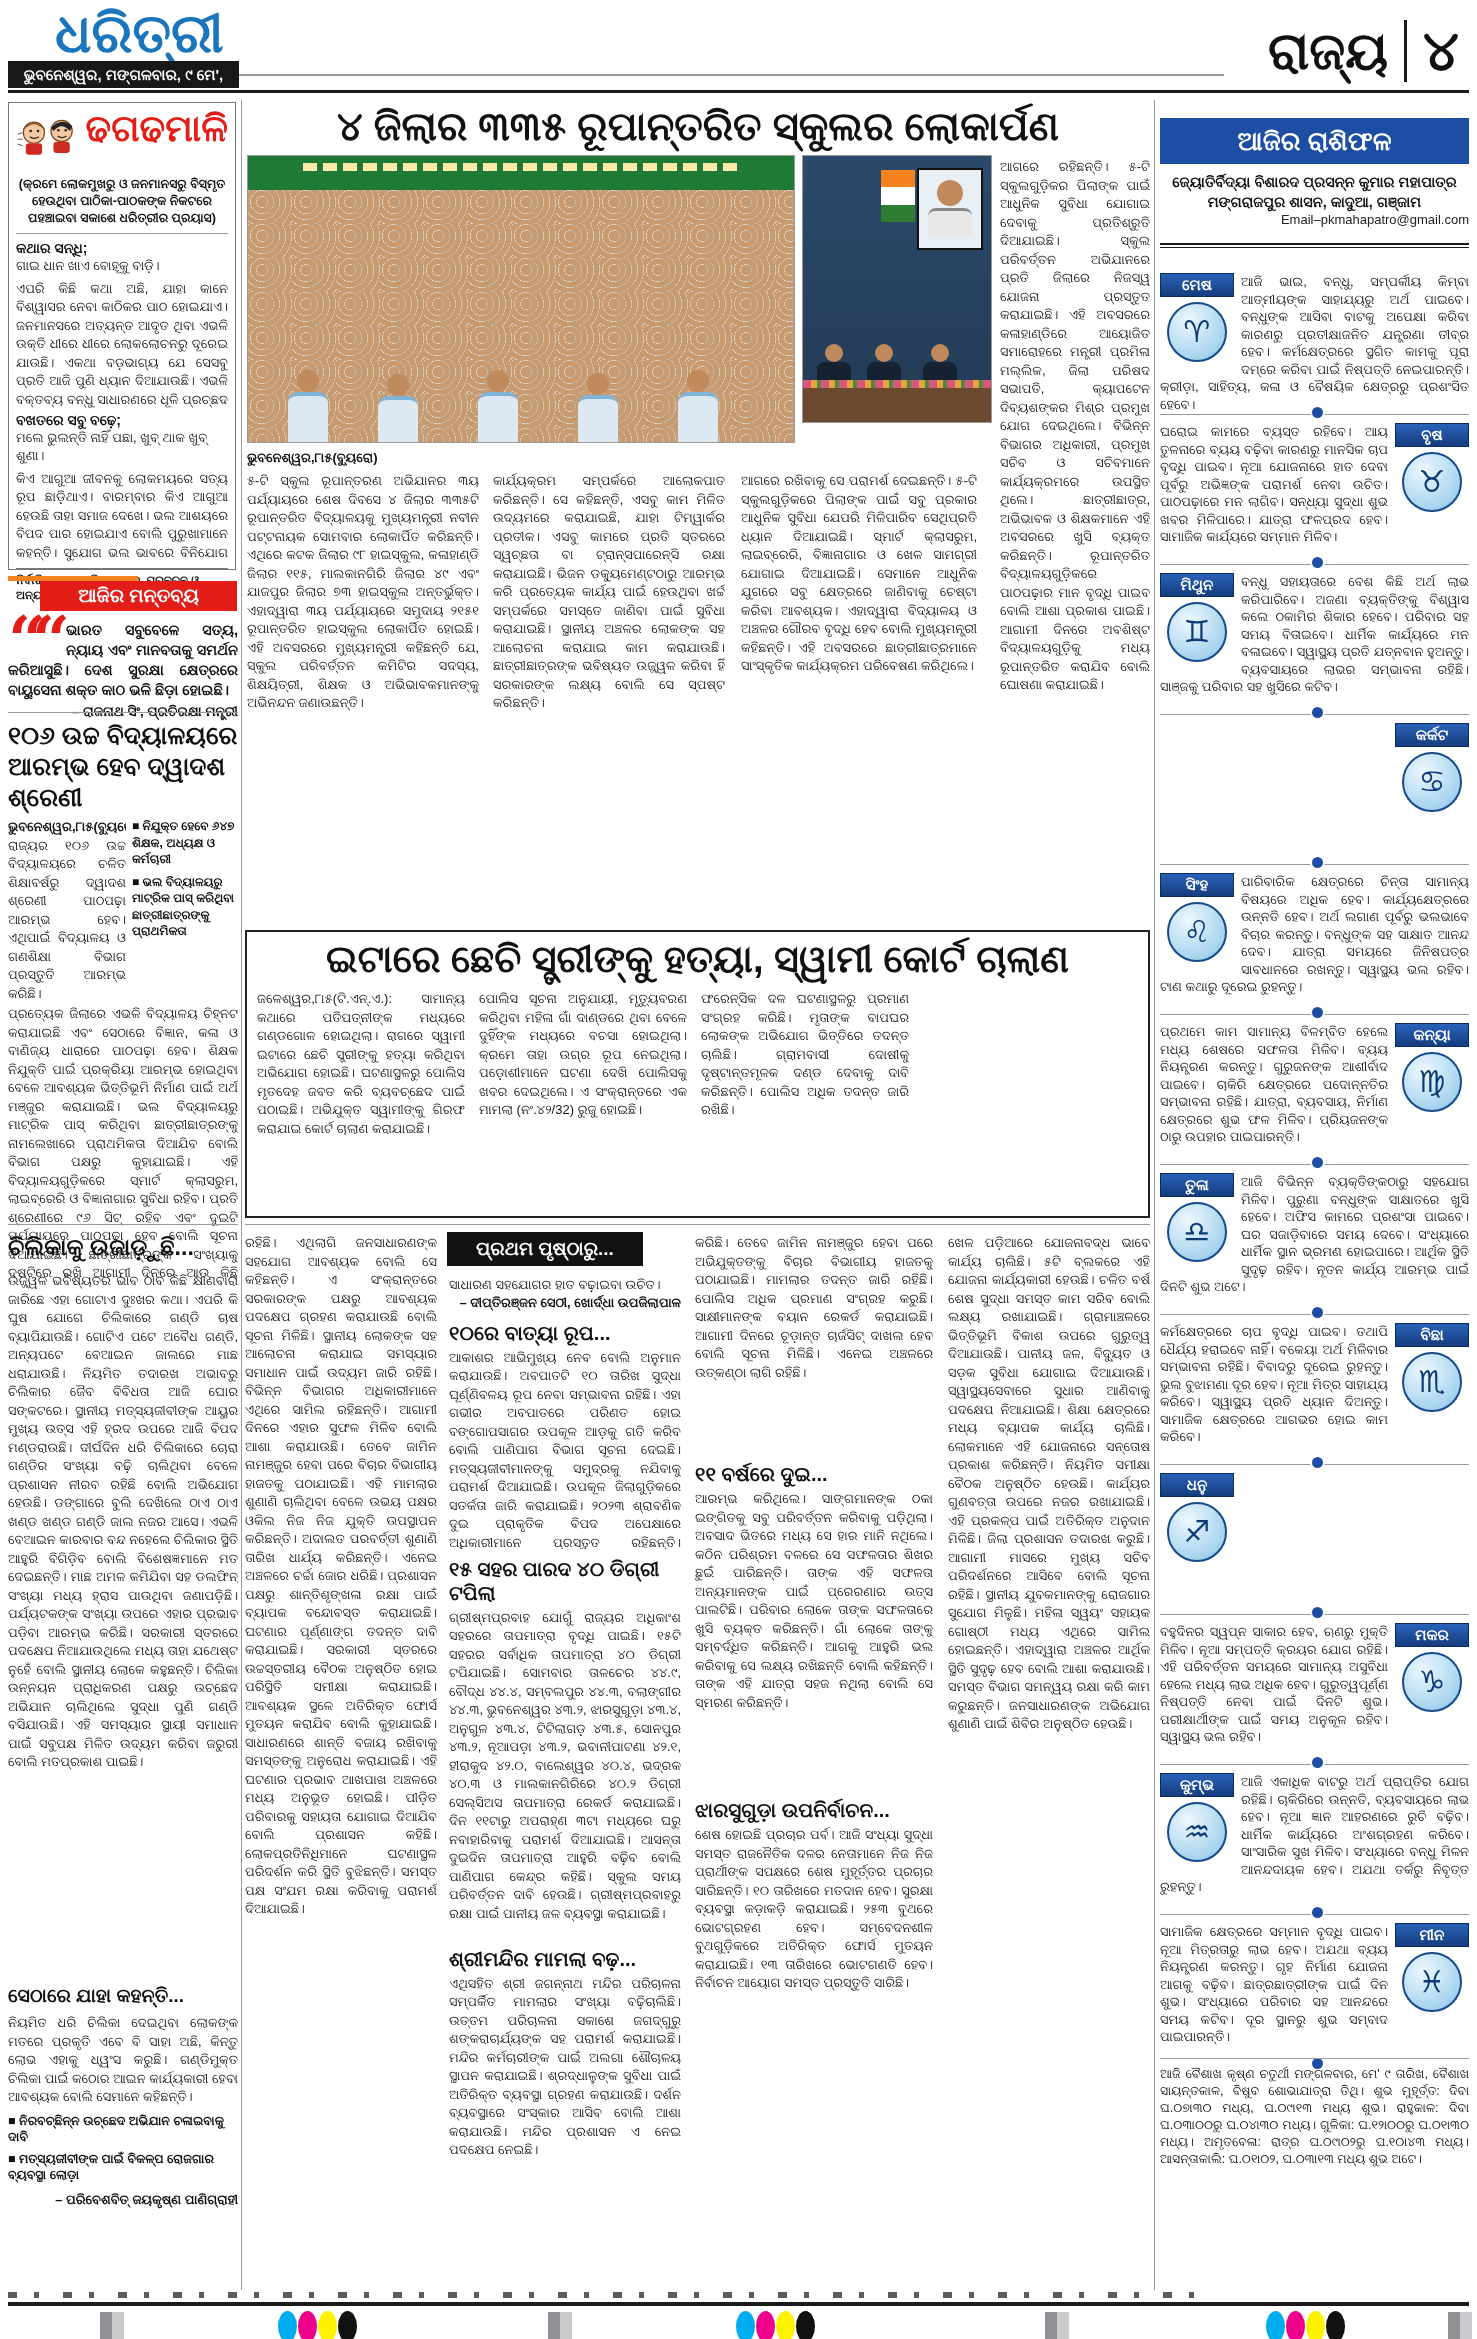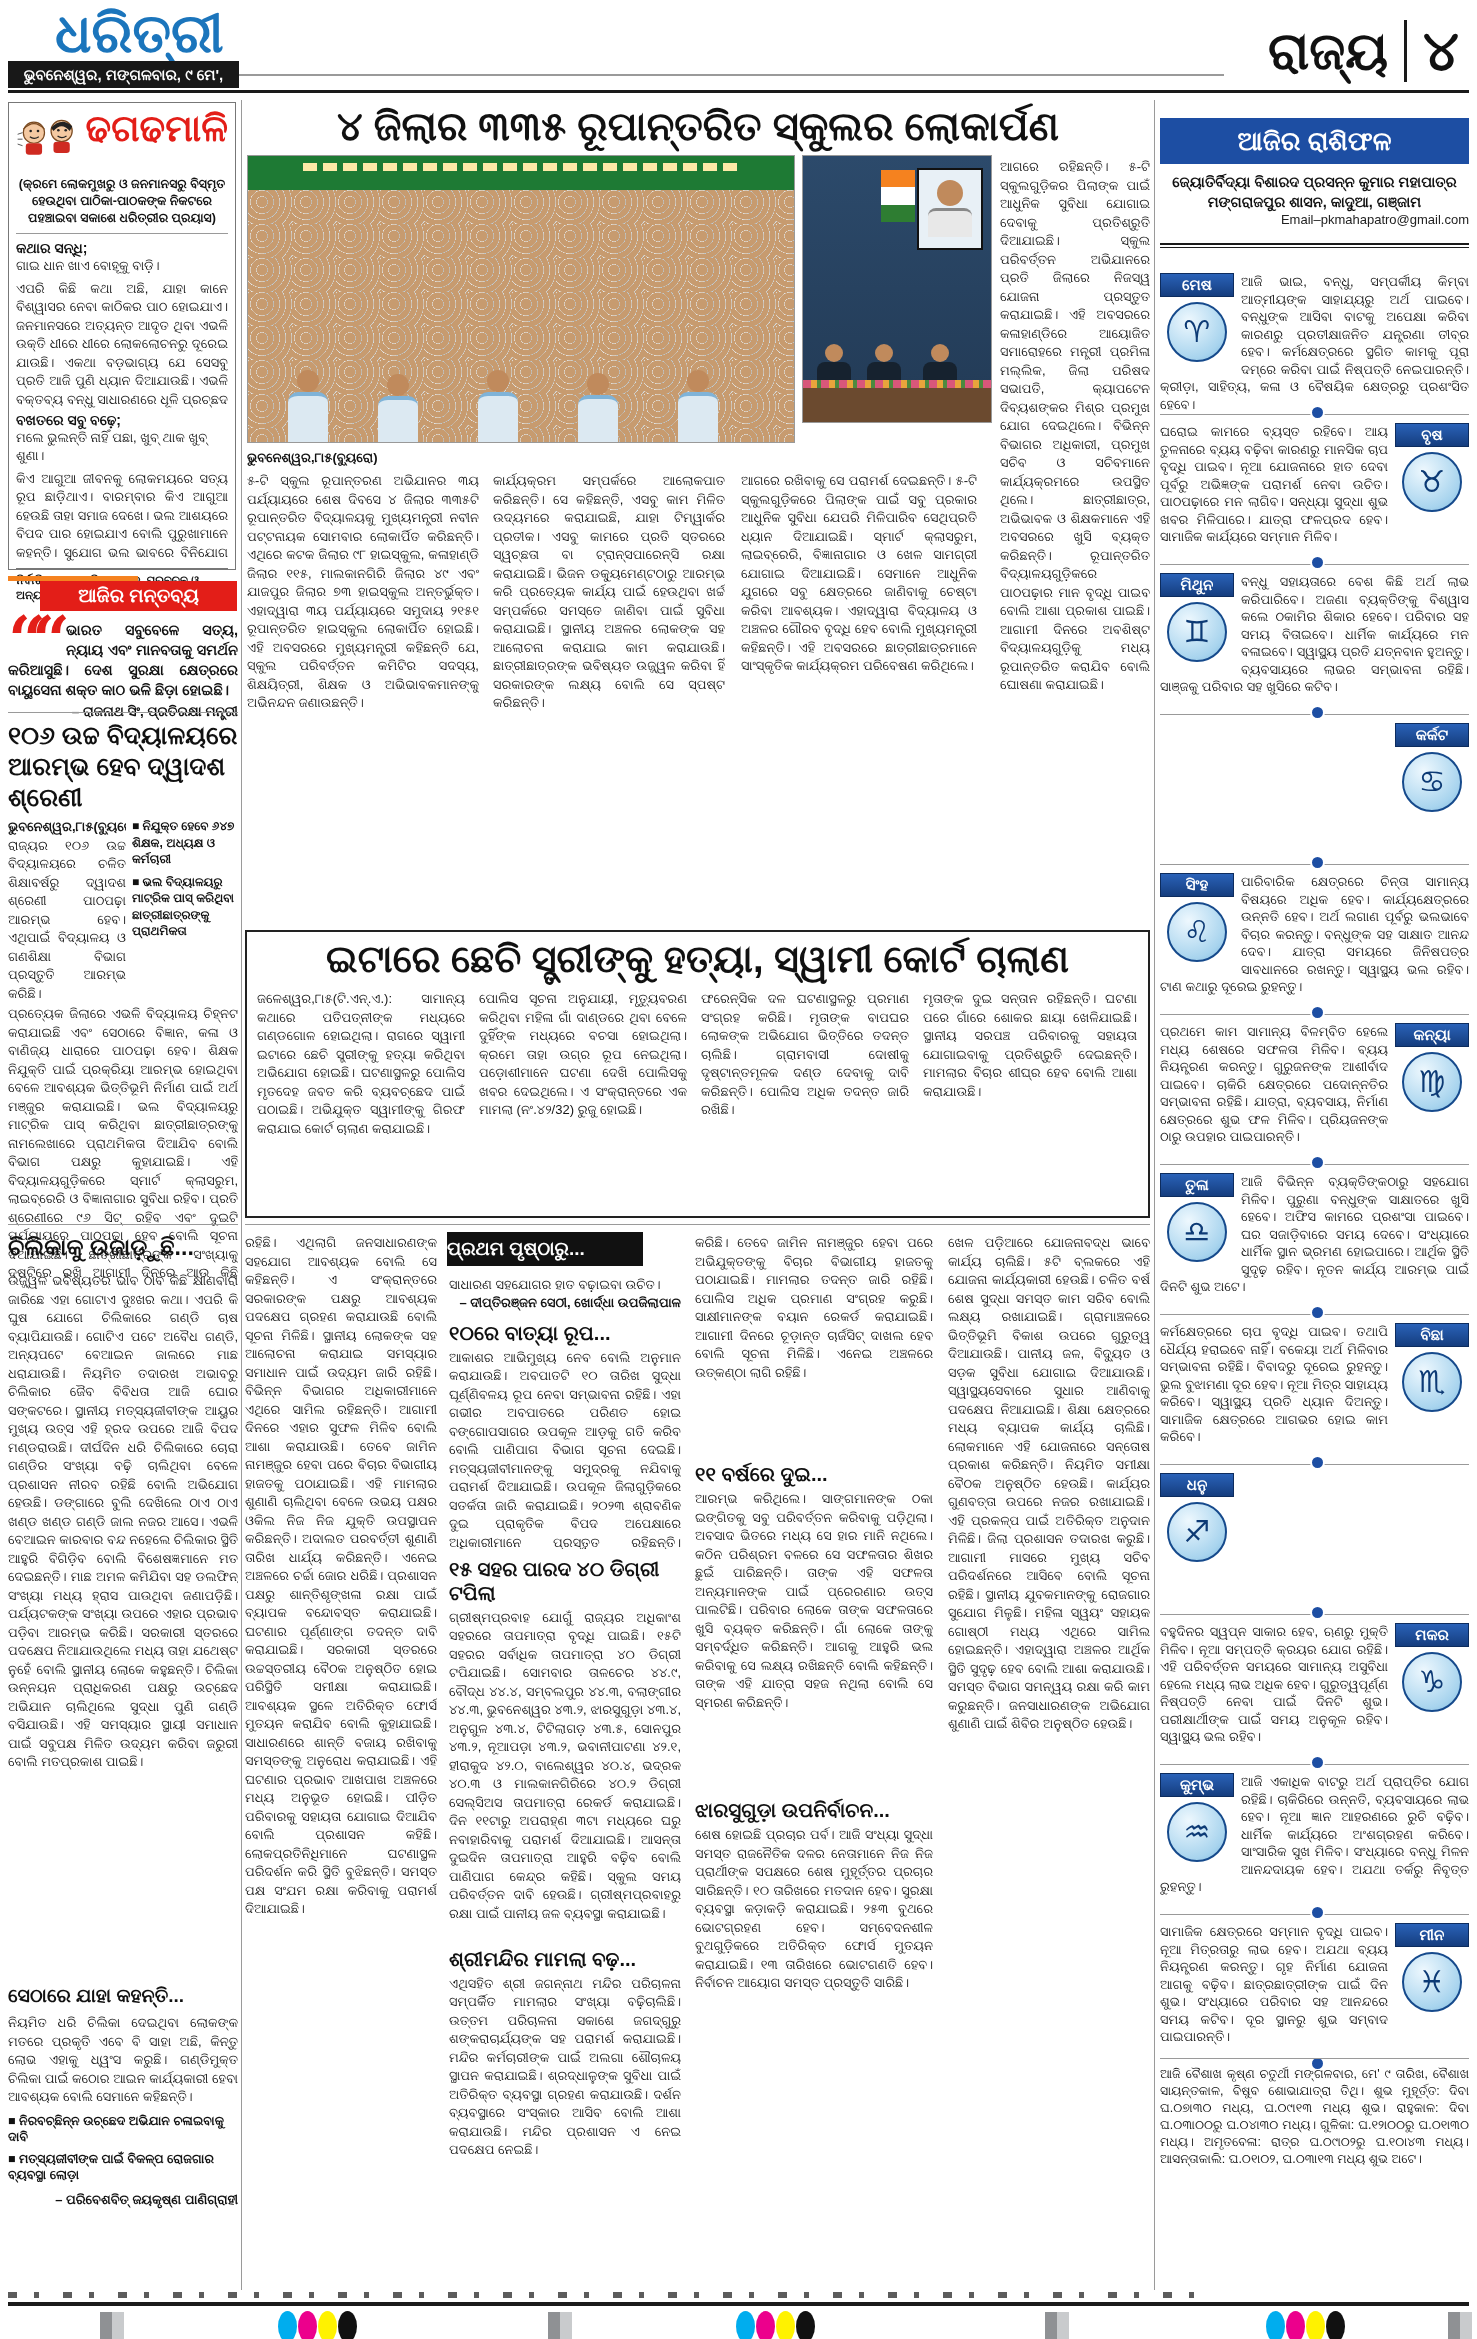--- a/index.html
+++ b/index.html
@@ -31,21 +31,21 @@
   
   .hl-main{font-size:40px;font-weight:bold;text-align:center;line-height:1.1;}
   .hl-left{font-size:25px;font-weight:bold;line-height:31px;}
   .hl-box{border:2px solid #222;}
   .hl-2{font-size:38px;font-weight:bold;text-align:center;line-height:46px;}
   .subhead{font-size:20px;font-weight:bold;line-height:24px;}
   .subhead-sm{font-size:17px;font-weight:bold;line-height:21px;}
   .dateline{font-weight:bold;}
   .attr{font-size:13px;font-weight:bold;text-align:right;}
   .mini-bul{font-size:12px;font-weight:bold;line-height:16.5px;}
-  .blackbox{background:#111;color:#fff;font-size:19px;font-weight:bold;line-height:34px;}
+  .blackbox{background:#111;color:#fff;font-size:19px;font-weight:bold;text-align:center;line-height:34px;}
   
   .hr-head{background:#1d4ea3;color:#fff;font-size:26px;font-weight:bold;text-align:center;line-height:46px;}
   .hr-astr{font-size:14.5px;font-weight:bold;text-align:center;line-height:20px;}
   .hr-email{font-size:13px;text-align:right;color:#222;}
   .sign-block{position:relative;height:150px;border-bottom:1px solid #999;padding-top:8px;box-sizing:border-box;}
   .sign-block::after{content:"";position:absolute;left:50%;bottom:-6px;width:11px;height:11px;margin-left:-5px;
         border-radius:50%;background:#1d4ea3;border:2px solid #fff;}
   .sign-media{width:74px;text-align:center;}
   .ml{float:left;margin-right:7px;}
   .mr{float:right;margin-left:7px;}
@@ -228,21 +228,20 @@
   <div class="abs body-txt jt" style="left:247px;top:472px;width:232px;height:452px;">୫-ଟି ସ୍କୁଲ ରୂପାନ୍ତରଣ ଅଭିଯାନର ୩ୟ ପର୍ଯ୍ୟାୟରେ ଶେଷ ଦିବସେ ୪ ଜିଲାର ୩୩୫ଟି ରୂପାନ୍ତରିତ ବିଦ୍ୟାଳୟକୁ ମୁଖ୍ୟମନ୍ତ୍ରୀ ନବୀନ ପଟ୍ଟନାୟକ ସୋମବାର ଲୋକାର୍ପିତ କରିଛନ୍ତି। ଏଥିରେ କଟକ ଜିଲାର ୯୮ ହାଇସ୍କୁଲ, କଳାହାଣ୍ଡି ଜିଲାର ୧୧୫, ମାଲକାନଗିରି ଜିଲାର ୪୯ ଏବଂ ଯାଜପୁର ଜିଲାର ୭୩ ହାଇସ୍କୁଲ ଅନ୍ତର୍ଭୁକ୍ତ। ଏହାଦ୍ୱାରା ୩ୟ ପର୍ଯ୍ୟାୟରେ ସମୁଦାୟ ୨୧୫୧ ରୂପାନ୍ତରିତ ହାଇସ୍କୁଲ ଲୋକାର୍ପିତ ହୋଇଛି। ଏହି ଅବସରରେ ମୁଖ୍ୟମନ୍ତ୍ରୀ କହିଛନ୍ତି ଯେ, ସ୍କୁଲ ପରିବର୍ତ୍ତନ କମିଟିର ସଦସ୍ୟ, ଶିକ୍ଷୟିତ୍ରୀ, ଶିକ୍ଷକ ଓ ଅଭିଭାବକମାନଙ୍କୁ ଅଭିନନ୍ଦନ ଜଣାଉଛନ୍ତି।</div>
   <div class="abs body-txt jt" style="left:493px;top:472px;width:232px;height:452px;">କାର୍ଯ୍ୟକ୍ରମ ସମ୍ପର୍କରେ ଆଲୋକପାତ କରିଛନ୍ତି। ସେ କହିଛନ୍ତି, ଏସବୁ କାମ ମିଳିତ ଉଦ୍ୟମରେ କରାଯାଇଛି, ଯାହା ଟିମ୍‌ୱାର୍କର ପ୍ରତୀକ। ଏସବୁ କାମରେ ପ୍ରତି ସ୍ତରରେ ସ୍ୱଚ୍ଛତା ବା ଟ୍ରାନ୍ସପାରେନ୍ସି ରକ୍ଷା କରାଯାଇଛି। ଭିଜନ ଡକ୍ୟୁମେଣ୍ଟଠାରୁ ଆରମ୍ଭ କରି ପ୍ରତ୍ୟେକ କାର୍ଯ୍ୟ ପାଇଁ ହେଉଥିବା ଖର୍ଚ୍ଚ ସମ୍ପର୍କରେ ସମସ୍ତେ ଜାଣିବା ପାଇଁ ସୁବିଧା କରାଯାଇଛି। ସ୍ଥାନୀୟ ଅଞ୍ଚଳର ଲୋକଙ୍କ ସହ ଆଲୋଚନା କରାଯାଇ କାମ କରାଯାଉଛି। ଛାତ୍ରୀଛାତ୍ରଙ୍କ ଭବିଷ୍ୟତ ଉଜ୍ଜ୍ୱଳ କରିବା ହିଁ ସରକାରଙ୍କ ଲକ୍ଷ୍ୟ ବୋଲି ସେ ସ୍ପଷ୍ଟ କରିଛନ୍ତି।</div>
   <div class="abs body-txt jt" style="left:741px;top:472px;width:236px;height:452px;">ଆଗରେ ରଖିବାକୁ ସେ ପରାମର୍ଶ ଦେଇଛନ୍ତି। ୫-ଟି ସ୍କୁଲଗୁଡ଼ିକରେ ପିଲାଙ୍କ ପାଇଁ ସବୁ ପ୍ରକାର ଆଧୁନିକ ସୁବିଧା ଯେପରି ମିଳିପାରିବ ସେଥିପ୍ରତି ଧ୍ୟାନ ଦିଆଯାଇଛି। ସ୍ମାର୍ଟ କ୍ଲାସରୁମ, ଲାଇବ୍ରେରି, ବିଜ୍ଞାନାଗାର ଓ ଖେଳ ସାମଗ୍ରୀ ଯୋଗାଇ ଦିଆଯାଇଛି। ସେମାନେ ଆଧୁନିକ ଯୁଗରେ ସବୁ କ୍ଷେତ୍ରରେ ଜାଣିବାକୁ ଚେଷ୍ଟା କରିବା ଆବଶ୍ୟକ। ଏହାଦ୍ୱାରା ବିଦ୍ୟାଳୟ ଓ ଅଞ୍ଚଳର ଗୌରବ ବୃଦ୍ଧି ହେବ ବୋଲି ମୁଖ୍ୟମନ୍ତ୍ରୀ କହିଛନ୍ତି। ଏହି ଅବସରରେ ଛାତ୍ରୀଛାତ୍ରମାନେ ସାଂସ୍କୃତିକ କାର୍ଯ୍ୟକ୍ରମ ପରିବେଷଣ କରିଥିଲେ।</div>
 
   <div class="abs hl-box" style="left:245px;top:930px;width:905px;height:288px;box-sizing:border-box;">
     <div class="hl-2" style="margin-top:4px;">ଇଟାରେ ଛେଚି ସ୍ତ୍ରୀଙ୍କୁ ହତ୍ୟା, ସ୍ୱାମୀ କୋର୍ଟ ଚାଲାଣ</div>
     <div style="position:relative;height:212px;margin:8px 10px 0;">
       <div class="abs body-txt jt" style="left:0;top:0;width:208px;height:206px;">ଜଳେଶ୍ୱର,୮ା୫(ଟି.ଏନ୍.ଏ.): ସାମାନ୍ୟ କଥାରେ ପତିପତ୍ନୀଙ୍କ ମଧ୍ୟରେ ଗଣ୍ଡଗୋଳ ହୋଇଥିଲା। ରାଗରେ ସ୍ୱାମୀ ଇଟାରେ ଛେଚି ସ୍ତ୍ରୀଙ୍କୁ ହତ୍ୟା କରିଥିବା ଅଭିଯୋଗ ହୋଇଛି। ଘଟଣାସ୍ଥଳରୁ ପୋଲିସ ମୃତଦେହ ଜବତ କରି ବ୍ୟବଚ୍ଛେଦ ପାଇଁ ପଠାଇଛି। ଅଭିଯୁକ୍ତ ସ୍ୱାମୀଙ୍କୁ ଗିରଫ କରାଯାଇ କୋର୍ଟ ଚାଲାଣ କରାଯାଇଛି।</div>
       <div class="abs body-txt jt" style="left:222px;top:0;width:208px;height:206px;">ପୋଲିସ ସୂଚନା ଅନୁଯାୟୀ, ମୃତ୍ୟୁବରଣ କରିଥିବା ମହିଳା ଗାଁ ଦାଣ୍ଡରେ ଥିବା ବେଳେ ଦୁହିଁଙ୍କ ମଧ୍ୟରେ ବଚସା ହୋଇଥିଲା। କ୍ରମେ ତାହା ଉଗ୍ର ରୂପ ନେଇଥିଲା। ପଡ଼ୋଶୀମାନେ ଘଟଣା ଦେଖି ପୋଲିସକୁ ଖବର ଦେଇଥିଲେ। ଏ ସଂକ୍ରାନ୍ତରେ ଏକ ମାମଲା (ନଂ.୪୨/32) ରୁଜୁ ହୋଇଛି।</div>
       <div class="abs body-txt jt" style="left:444px;top:0;width:208px;height:206px;">ଫରେନ୍ସିକ ଦଳ ଘଟଣାସ୍ଥଳରୁ ପ୍ରମାଣ ସଂଗ୍ରହ କରିଛି। ମୃତାଙ୍କ ବାପଘର ଲୋକଙ୍କ ଅଭିଯୋଗ ଭିତ୍ତିରେ ତଦନ୍ତ ଚାଲିଛି। ଗ୍ରାମବାସୀ ଦୋଷୀକୁ ଦୃଷ୍ଟାନ୍ତମୂଳକ ଦଣ୍ଡ ଦେବାକୁ ଦାବି କରିଛନ୍ତି। ପୋଲିସ ଅଧିକ ତଦନ୍ତ ଜାରି ରଖିଛି।</div>
-      <div class="abs body-txt jt" style="left:666px;top:0;width:214px;height:206px;">ମୃତାଙ୍କ ଦୁଇ ସନ୍ତାନ ରହିଛନ୍ତି। ଘଟଣା ପରେ ଗାଁରେ ଶୋକର ଛାୟା ଖେଳିଯାଇଛି। ସ୍ଥାନୀୟ ସରପଞ୍ଚ ପରିବାରକୁ ସହାୟତା ଯୋଗାଇବାକୁ ପ୍ରତିଶ୍ରୁତି ଦେଇଛନ୍ତି। ମାମଲାର ବିଚାର ଶୀଘ୍ର ହେବ ବୋଲି ଆଶା କରାଯାଉଛି।</div>
     </div>
   </div>
 
   <div class="abs grule" style="left:245px;top:1224px;width:905px;height:1px;"></div>
   <div class="abs blackbox" style="left:447px;top:1232px;width:196px;height:34px;">ପ୍ରଥମ ପୃଷ୍ଠାରୁ...</div>
 
   <div class="abs body-txt jt" style="left:245px;top:1234px;width:192px;height:1056px;">ରହିଛି। ଏଥିଲାଗି ଜନସାଧାରଣଙ୍କ ସହଯୋଗ ଆବଶ୍ୟକ ବୋଲି ସେ କହିଛନ୍ତି। ଏ ସଂକ୍ରାନ୍ତରେ ସରକାରଙ୍କ ପକ୍ଷରୁ ଆବଶ୍ୟକ ପଦକ୍ଷେପ ଗ୍ରହଣ କରାଯାଉଛି ବୋଲି ସୂଚନା ମିଳିଛି। ସ୍ଥାନୀୟ ଲୋକଙ୍କ ସହ ଆଲୋଚନା କରାଯାଇ ସମସ୍ୟାର ସମାଧାନ ପାଇଁ ଉଦ୍ୟମ ଜାରି ରହିଛି। ବିଭିନ୍ନ ବିଭାଗର ଅଧିକାରୀମାନେ ଏଥିରେ ସାମିଲ ରହିଛନ୍ତି। ଆଗାମୀ ଦିନରେ ଏହାର ସୁଫଳ ମିଳିବ ବୋଲି ଆଶା କରାଯାଉଛି। ତେବେ ଜାମିନ ନାମଞ୍ଜୁର ହେବା ପରେ ବିଚାର ବିଭାଗୀୟ ହାଜତକୁ ପଠାଯାଇଛି। ଏହି ମାମଲାର ଶୁଣାଣି ଚାଲିଥିବା ବେଳେ ଉଭୟ ପକ୍ଷର ଓକିଲ ନିଜ ନିଜ ଯୁକ୍ତି ଉପସ୍ଥାପନ କରିଛନ୍ତି। ଅଦାଲତ ପରବର୍ତ୍ତୀ ଶୁଣାଣି ତାରିଖ ଧାର୍ଯ୍ୟ କରିଛନ୍ତି। ଏନେଇ ଅଞ୍ଚଳରେ ଚର୍ଚ୍ଚା ଜୋର ଧରିଛି। ପ୍ରଶାସନ ପକ୍ଷରୁ ଶାନ୍ତିଶୃଙ୍ଖଳା ରକ୍ଷା ପାଇଁ ବ୍ୟାପକ ବନ୍ଦୋବସ୍ତ କରାଯାଇଛି। ଘଟଣାର ପୂର୍ଣ୍ଣାଙ୍ଗ ତଦନ୍ତ ଦାବି କରାଯାଇଛି। ସରକାରୀ ସ୍ତରରେ ଉଚ୍ଚସ୍ତରୀୟ ବୈଠକ ଅନୁଷ୍ଠିତ ହୋଇ ପରିସ୍ଥିତି ସମୀକ୍ଷା କରାଯାଇଛି। ଆବଶ୍ୟକ ସ୍ଥଳେ ଅତିରିକ୍ତ ଫୋର୍ସ ମୁତୟନ କରାଯିବ ବୋଲି କୁହାଯାଇଛି। ସାଧାରଣରେ ଶାନ୍ତି ବଜାୟ ରଖିବାକୁ ସମସ୍ତଙ୍କୁ ଅନୁରୋଧ କରାଯାଇଛି। ଏହି ଘଟଣାର ପ୍ରଭାବ ଆଖପାଖ ଅଞ୍ଚଳରେ ମଧ୍ୟ ଅନୁଭୂତ ହୋଇଛି। ପୀଡ଼ିତ ପରିବାରକୁ ସହାୟତା ଯୋଗାଇ ଦିଆଯିବ ବୋଲି ପ୍ରଶାସନ କହିଛି। ଲୋକପ୍ରତିନିଧିମାନେ ଘଟଣାସ୍ଥଳ ପରିଦର୍ଶନ କରି ସ୍ଥିତି ବୁଝିଛନ୍ତି। ସମସ୍ତ ପକ୍ଷ ସଂଯମ ରକ୍ଷା କରିବାକୁ ପରାମର୍ଶ ଦିଆଯାଇଛି।</div>
 
   <div class="abs" style="left:449px;top:1276px;width:232px;height:1014px;overflow:hidden;">
     <div class="body-txt jt">ସାଧାରଣ ସହଯୋଗର ହାତ ବଢ଼ାଇବା ଉଚିତ।</div>

